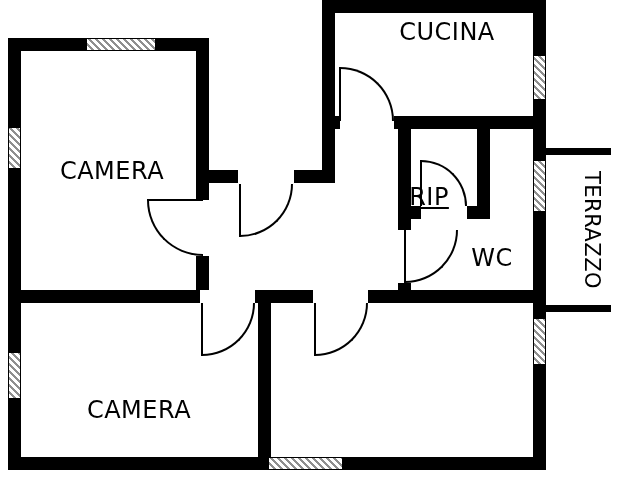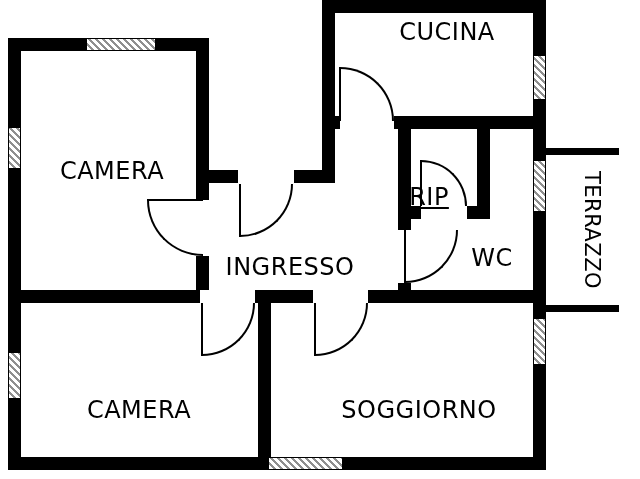--- a/index.html
+++ b/index.html
@@ -2,21 +2,20 @@
 <html><head>
 <meta charset="utf-8">
 <style>
   html,body{margin:0;padding:0;background:#ffffff;}
   #plan{
     position:relative;
     width:611px;height:479px;
     background:#ffffff;
     overflow:hidden;
     font-family:"DejaVu Sans","Liberation Sans",sans-serif;
-    padding-left:8px;
   }
   .abs{position:absolute;}
   .wall{background:#000000;}
   .opening{background:#ffffff;}
   .window-hatch{
     background:repeating-linear-gradient(45deg,#ffffff 0 3px,#8f8f8f 3px 5px);
     border:1px solid #000000;
     box-sizing:border-box;
   }
   .door-arc{
@@ -84,19 +83,17 @@
     <div class="abs door-arc arc-tr" style="left: 421px; top: 160px; width: 46px; height: 46px;"></div>
     <div class="abs door-leaf" style="left: 420px; top: 160px; width: 2px; height: 46px;"></div>
     <div class="abs door-arc arc-br" style="left: 405px; top: 230px; width: 53px; height: 53px;"></div>
     <div class="abs door-leaf" style="left: 404px; top: 230px; width: 2px; height: 53px;"></div>
     <div class="abs door-arc arc-br" style="left: 202px; top: 303px; width: 53px; height: 53px;"></div>
     <div class="abs door-leaf" style="left: 201px; top: 303px; width: 2px; height: 53px;"></div>
     <div class="abs door-arc arc-br" style="left: 315px; top: 303px; width: 53px; height: 53px;"></div>
     <div class="abs door-leaf" style="left: 314px; top: 303px; width: 2px; height: 53px;"></div>
     <div class="abs room-label" style="left: 447px; top: 32px;">CUCINA</div>
     <div class="abs room-label" style="left: 112px; top: 171px;">CAMERA</div>
-    <div class="abs room-label" style="left: 290px; top: 267px;">INGRESSO</div>
     <div class="abs room-label" style="left: 429px; top: 197px; text-decoration: underline;">RIP</div>
     <div class="abs room-label" style="left: 492px; top: 258px;">WC</div>
     <div class="abs room-label" style="left: 139px; top: 410px;">CAMERA</div>
-    <div class="abs room-label" style="left: 419px; top: 410px;">SOGGIORNO</div>
     <div class="abs room-label vertical" style="left: 592px; top: 230px;">TERRAZZO</div>
   </div>
 
 </body></html>

